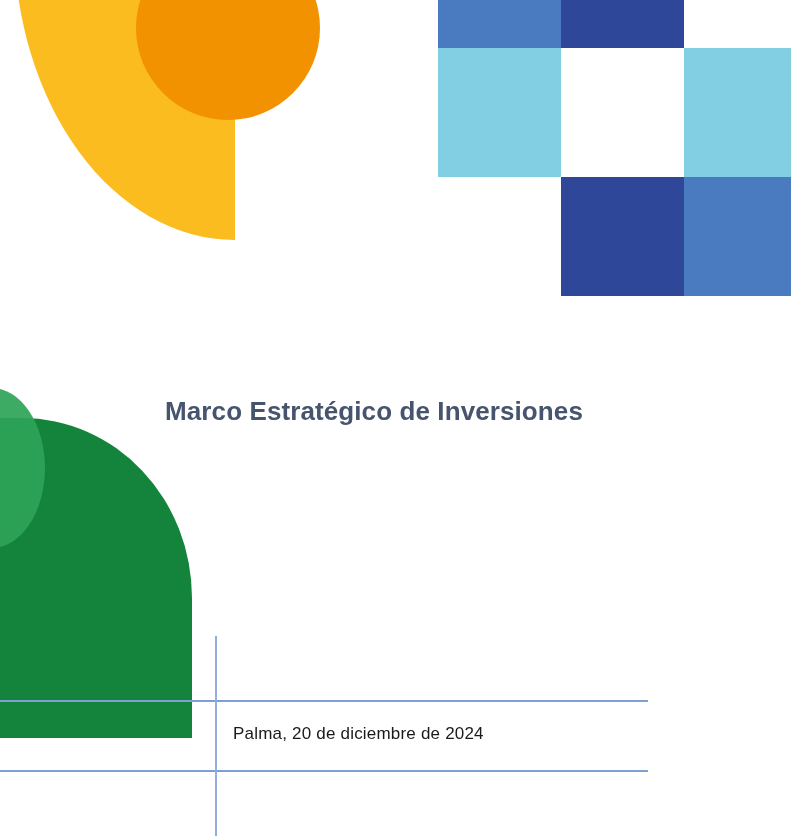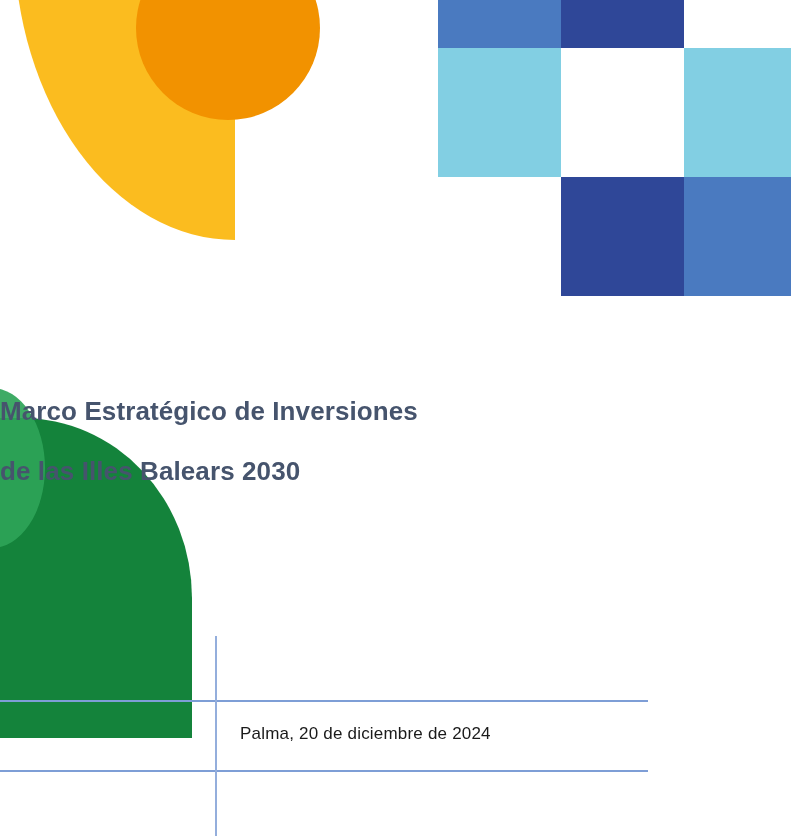--- a/index.html
+++ b/index.html
@@ -101,20 +101,22 @@
     height: 2px;
     background: #7E9ED6;
   }
 
   
   #title-block {
     position: absolute;
     left: 0;
     top: 398px;
     width: 680px;
+    text-align: center;
+    padding-left: 34px;
   }
   .title-line {
     display: block;
     color: #46546D;
     font-size: 26px;
     font-weight: bold;
     line-height: 1.0;
     letter-spacing: 0.1px;
   }
   #title-line-1 { margin-bottom: 34px; }
@@ -122,21 +124,21 @@
   #acronym {
     display: block;
     color: #46546D;
     font-size: 21px;
     font-weight: bold;
     letter-spacing: 0.3px;
   }
 
   #date-block {
     position: absolute;
-    left: 240px;
+    left: 233px;
     top: 724px;
     width: 420px;
   }
   #date-text {
     display: block;
     color: #1a1a1a;
     font-size: 17px;
     font-weight: normal;
     letter-spacing: 0.2px;
   }
@@ -165,20 +167,19 @@
 
   <div class="shape" id="green-shape"></div>
   <div class="shape" id="green-circle-light"></div>
 
   <div id="rule-horizontal-top"></div>
   <div id="rule-horizontal-bottom"></div>
   <div id="rule-vertical"></div>
 
   <div id="title-block">
     <span class="title-line" id="title-line-1">Marco Estratégico de Inversiones</span>
-    <span class="title-line" id="title-line-2">de las Illes Balears 2030</span>
   </div>
 
   <div id="date-block">
     <span id="date-text">Palma, 20 de diciembre de 2024</span>
   </div>
 
 </div>
 
 </body></html>

